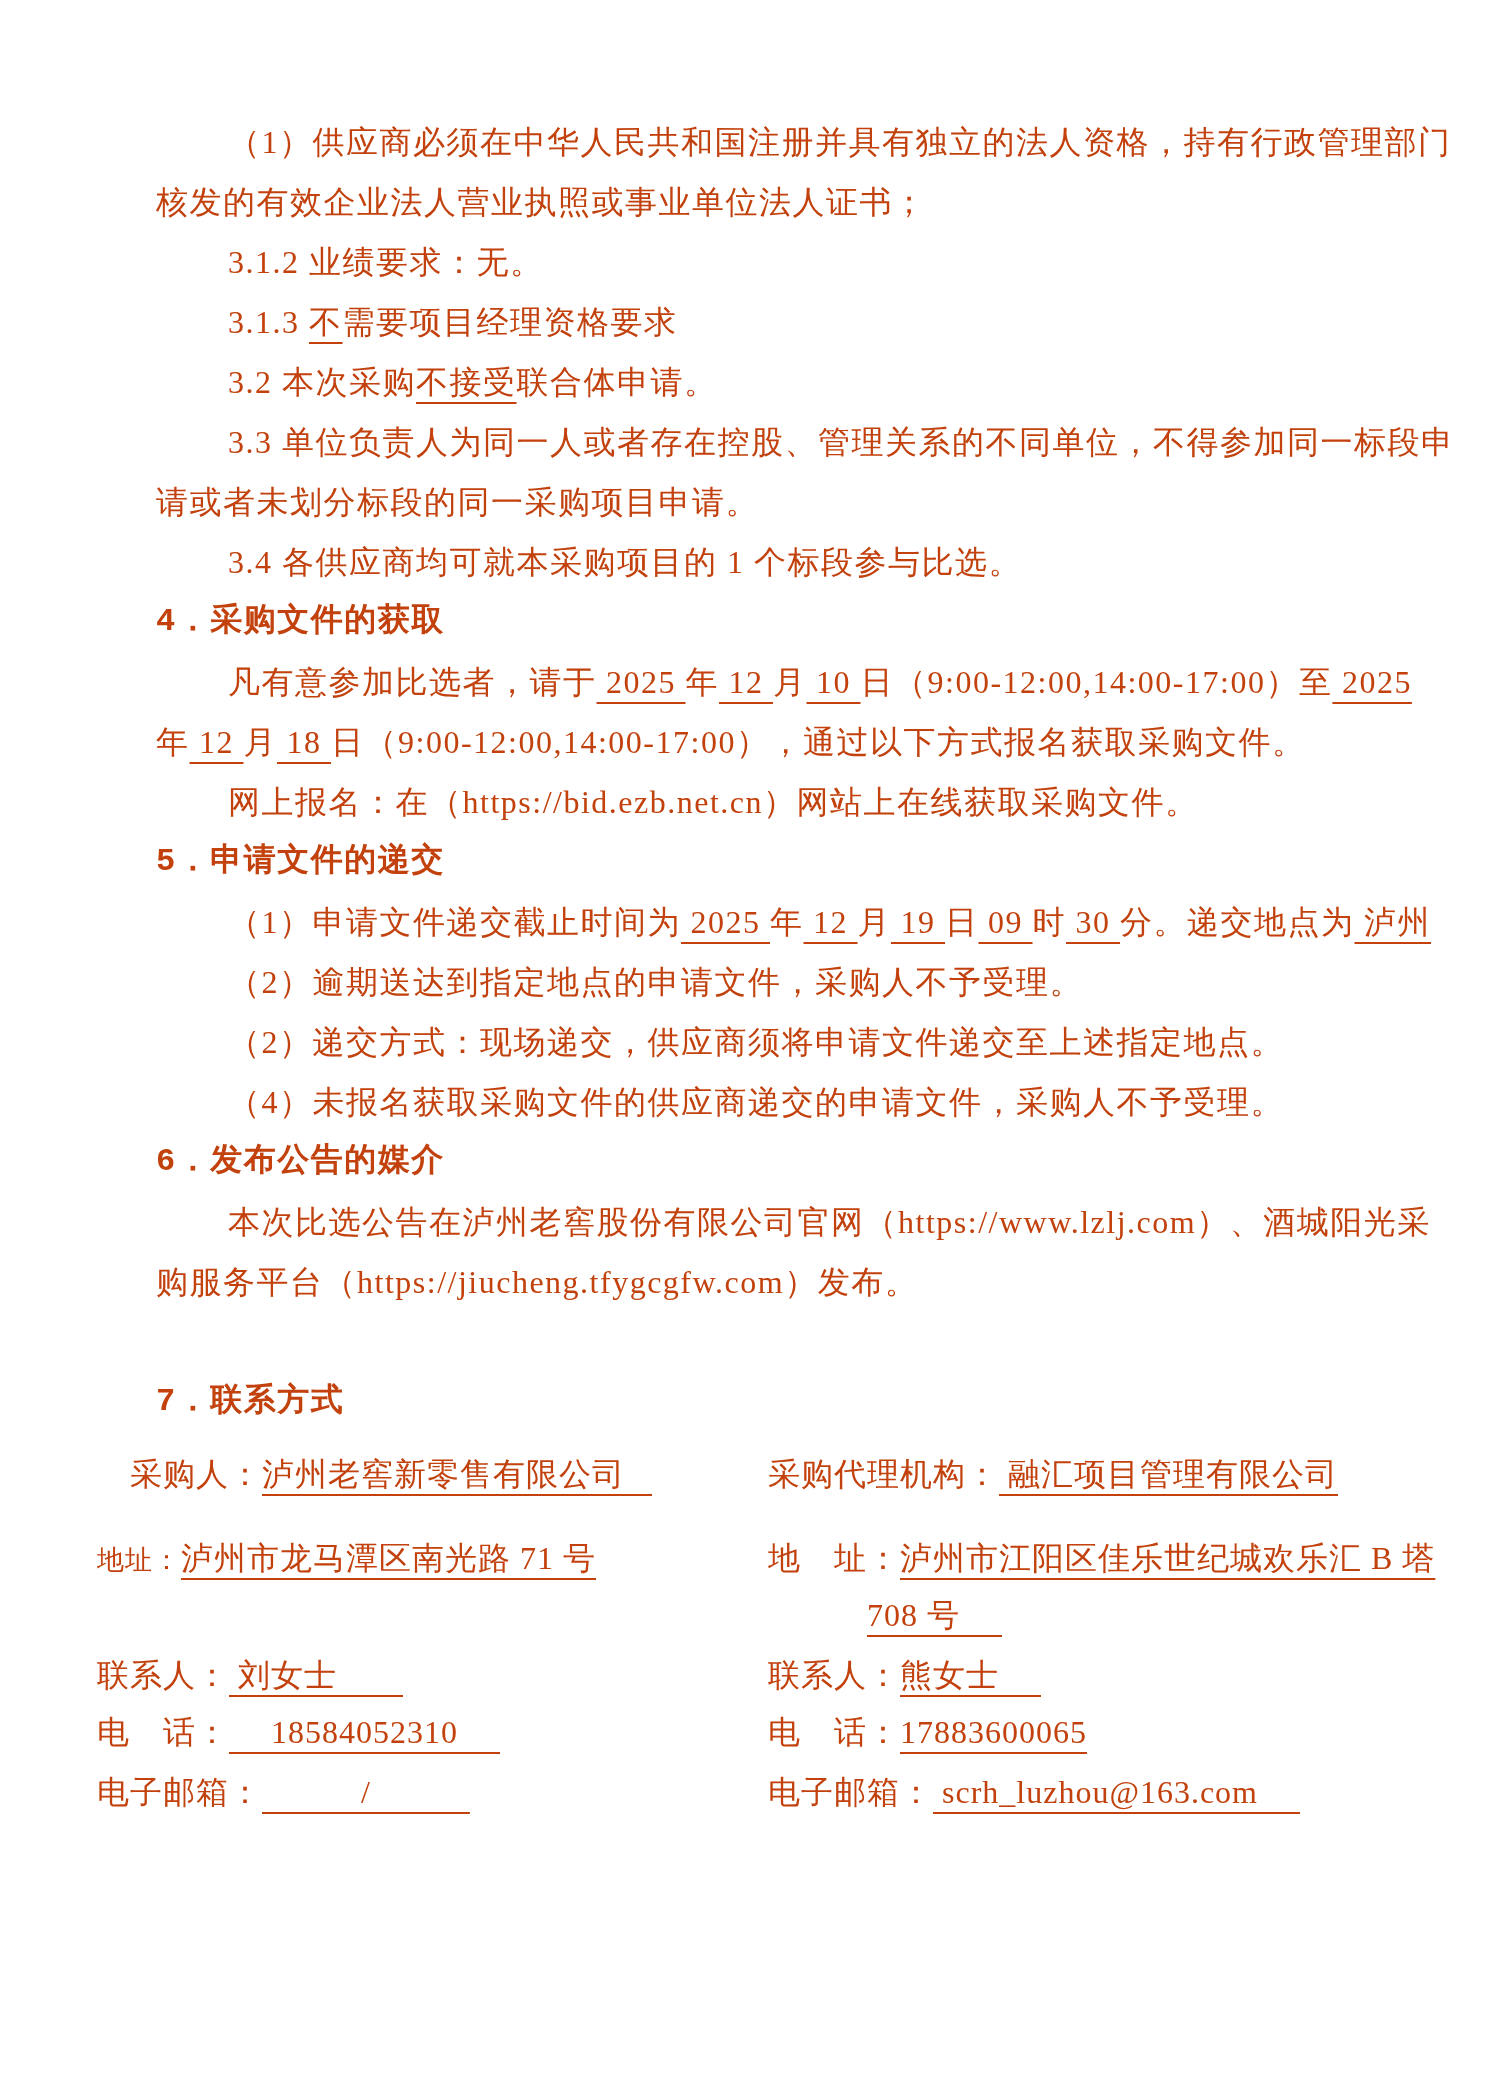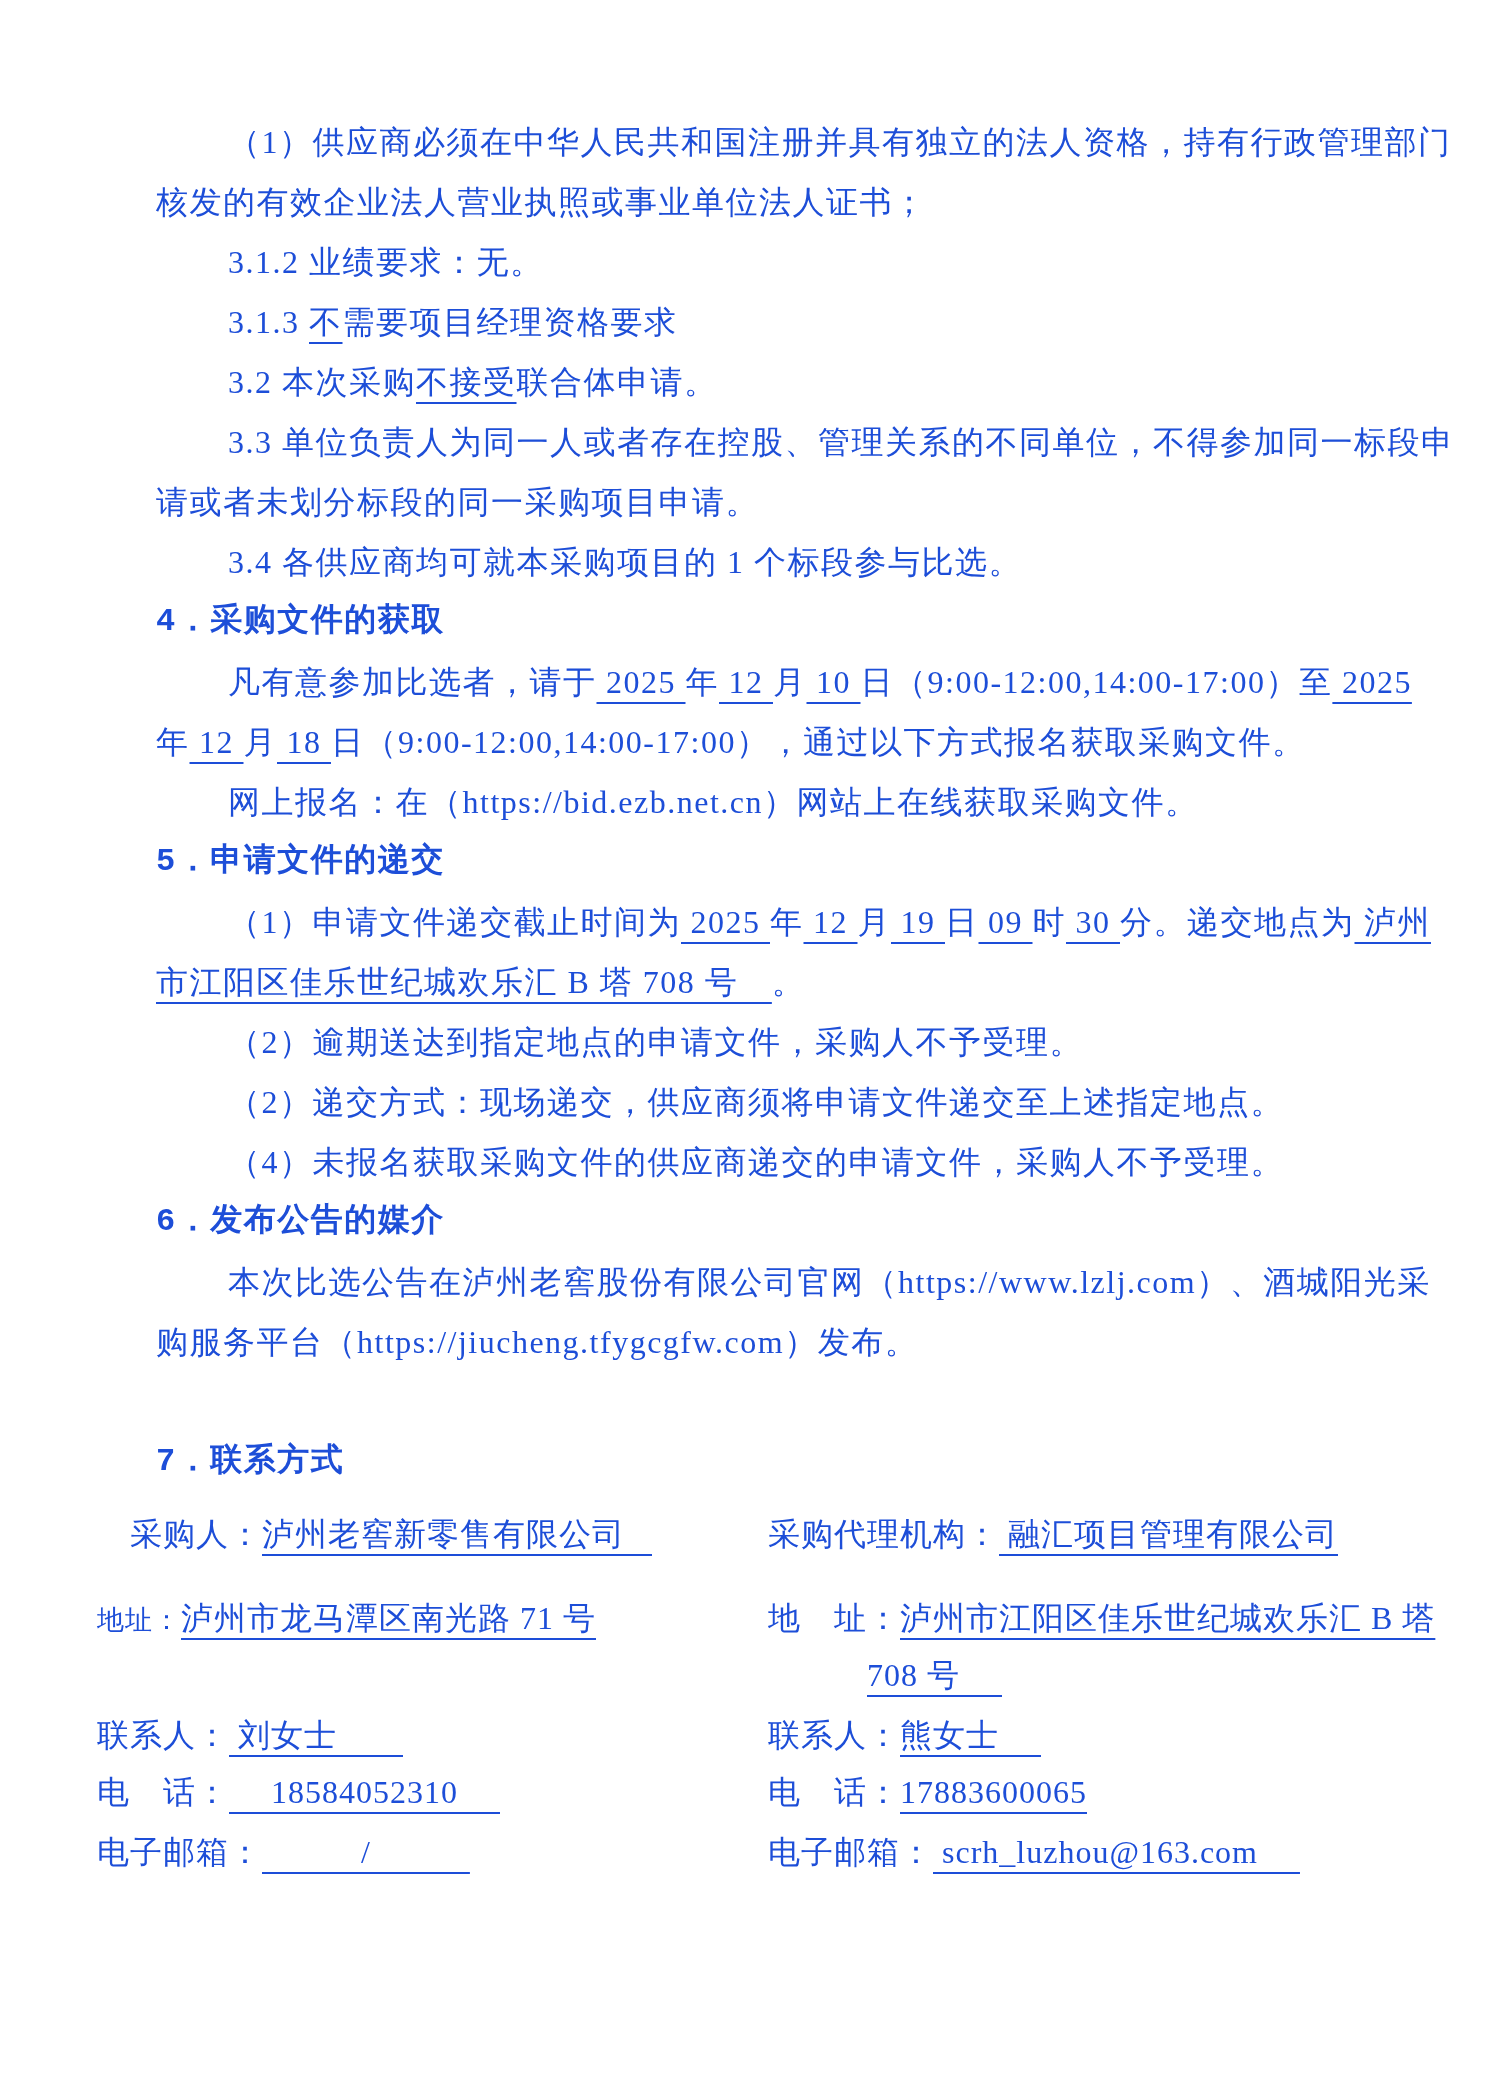--- a/index.html
+++ b/index.html
@@ -2,21 +2,21 @@
 <html><head>
 <meta charset="utf-8">
 <style>
   html,body { margin:0; padding:0; background:#e8e8e8; }
   .page {
     position:relative;
     width:1500px; height:2097px;
     margin:0 auto;
     background:#ffffff;
     overflow:hidden;
-    color:#1d4ed8;
+    color:#c2410c;
     font-family:"Liberation Serif","DejaVu Serif",serif;
   }
   .main { padding:112px 100px 0 156px; }
   .ln {
     margin:0;
     font-size:32px;
     line-height:60px;
     letter-spacing:1.5px;
     white-space:nowrap;
   }
@@ -66,21 +66,20 @@
     <p class="ln">请或者未划分标段的同一采购项目申请。</p>
     <p class="ln ind">3.4 各供应商均可就本采购项目的 1 个标段参与比选。</p>
 
     <h2 class="hd">4．采购文件的获取</h2>
     <p class="ln ind"><span>凡有意参加比选者，请于</span><span class="u">&nbsp;2025&nbsp;</span><span>年</span><span class="u">&nbsp;12&nbsp;</span><span>月</span><span class="u">&nbsp;10&nbsp;</span><span>日（9:00-12:00,14:00-17:00）至</span><span class="u">&nbsp;2025</span></p>
     <p class="ln"><span>年</span><span class="u">&nbsp;12&nbsp;</span><span>月</span><span class="u">&nbsp;18&nbsp;</span><span>日（9:00-12:00,14:00-17:00），通过以下方式报名获取采购文件。</span></p>
     <p class="ln ind">网上报名：在（https://bid.ezb.net.cn）网站上在线获取采购文件。</p>
 
     <h2 class="hd">5．申请文件的递交</h2>
     <p class="ln ind"><span>（1）申请文件递交截止时间为</span><span class="u">&nbsp;2025&nbsp;</span><span>年</span><span class="u">&nbsp;12&nbsp;</span><span>月</span><span class="u">&nbsp;19&nbsp;</span><span>日</span><span class="u">&nbsp;09&nbsp;</span><span>时</span><span class="u">&nbsp;30&nbsp;</span><span>分。递交地点为</span><span class="u">&nbsp;泸州</span></p>
-    <p class="ln"><span class="u">市江阳区佳乐世纪城欢乐汇 B 塔 708 号　</span><span>。</span></p>
     <p class="ln ind">（2）逾期送达到指定地点的申请文件，采购人不予受理。</p>
     <p class="ln ind">（2）递交方式：现场递交，供应商须将申请文件递交至上述指定地点。</p>
     <p class="ln ind">（4）未报名获取采购文件的供应商递交的申请文件，采购人不予受理。</p>
 
     <h2 class="hd">6．发布公告的媒介</h2>
     <p class="ln ind">本次比选公告在泸州老窖股份有限公司官网（https://www.lzlj.com）、酒城阳光采</p>
     <p class="ln">购服务平台（https://jiucheng.tfygcgfw.com）发布。</p>
 
     <h2 class="hd hd7">7．联系方式</h2>
 

